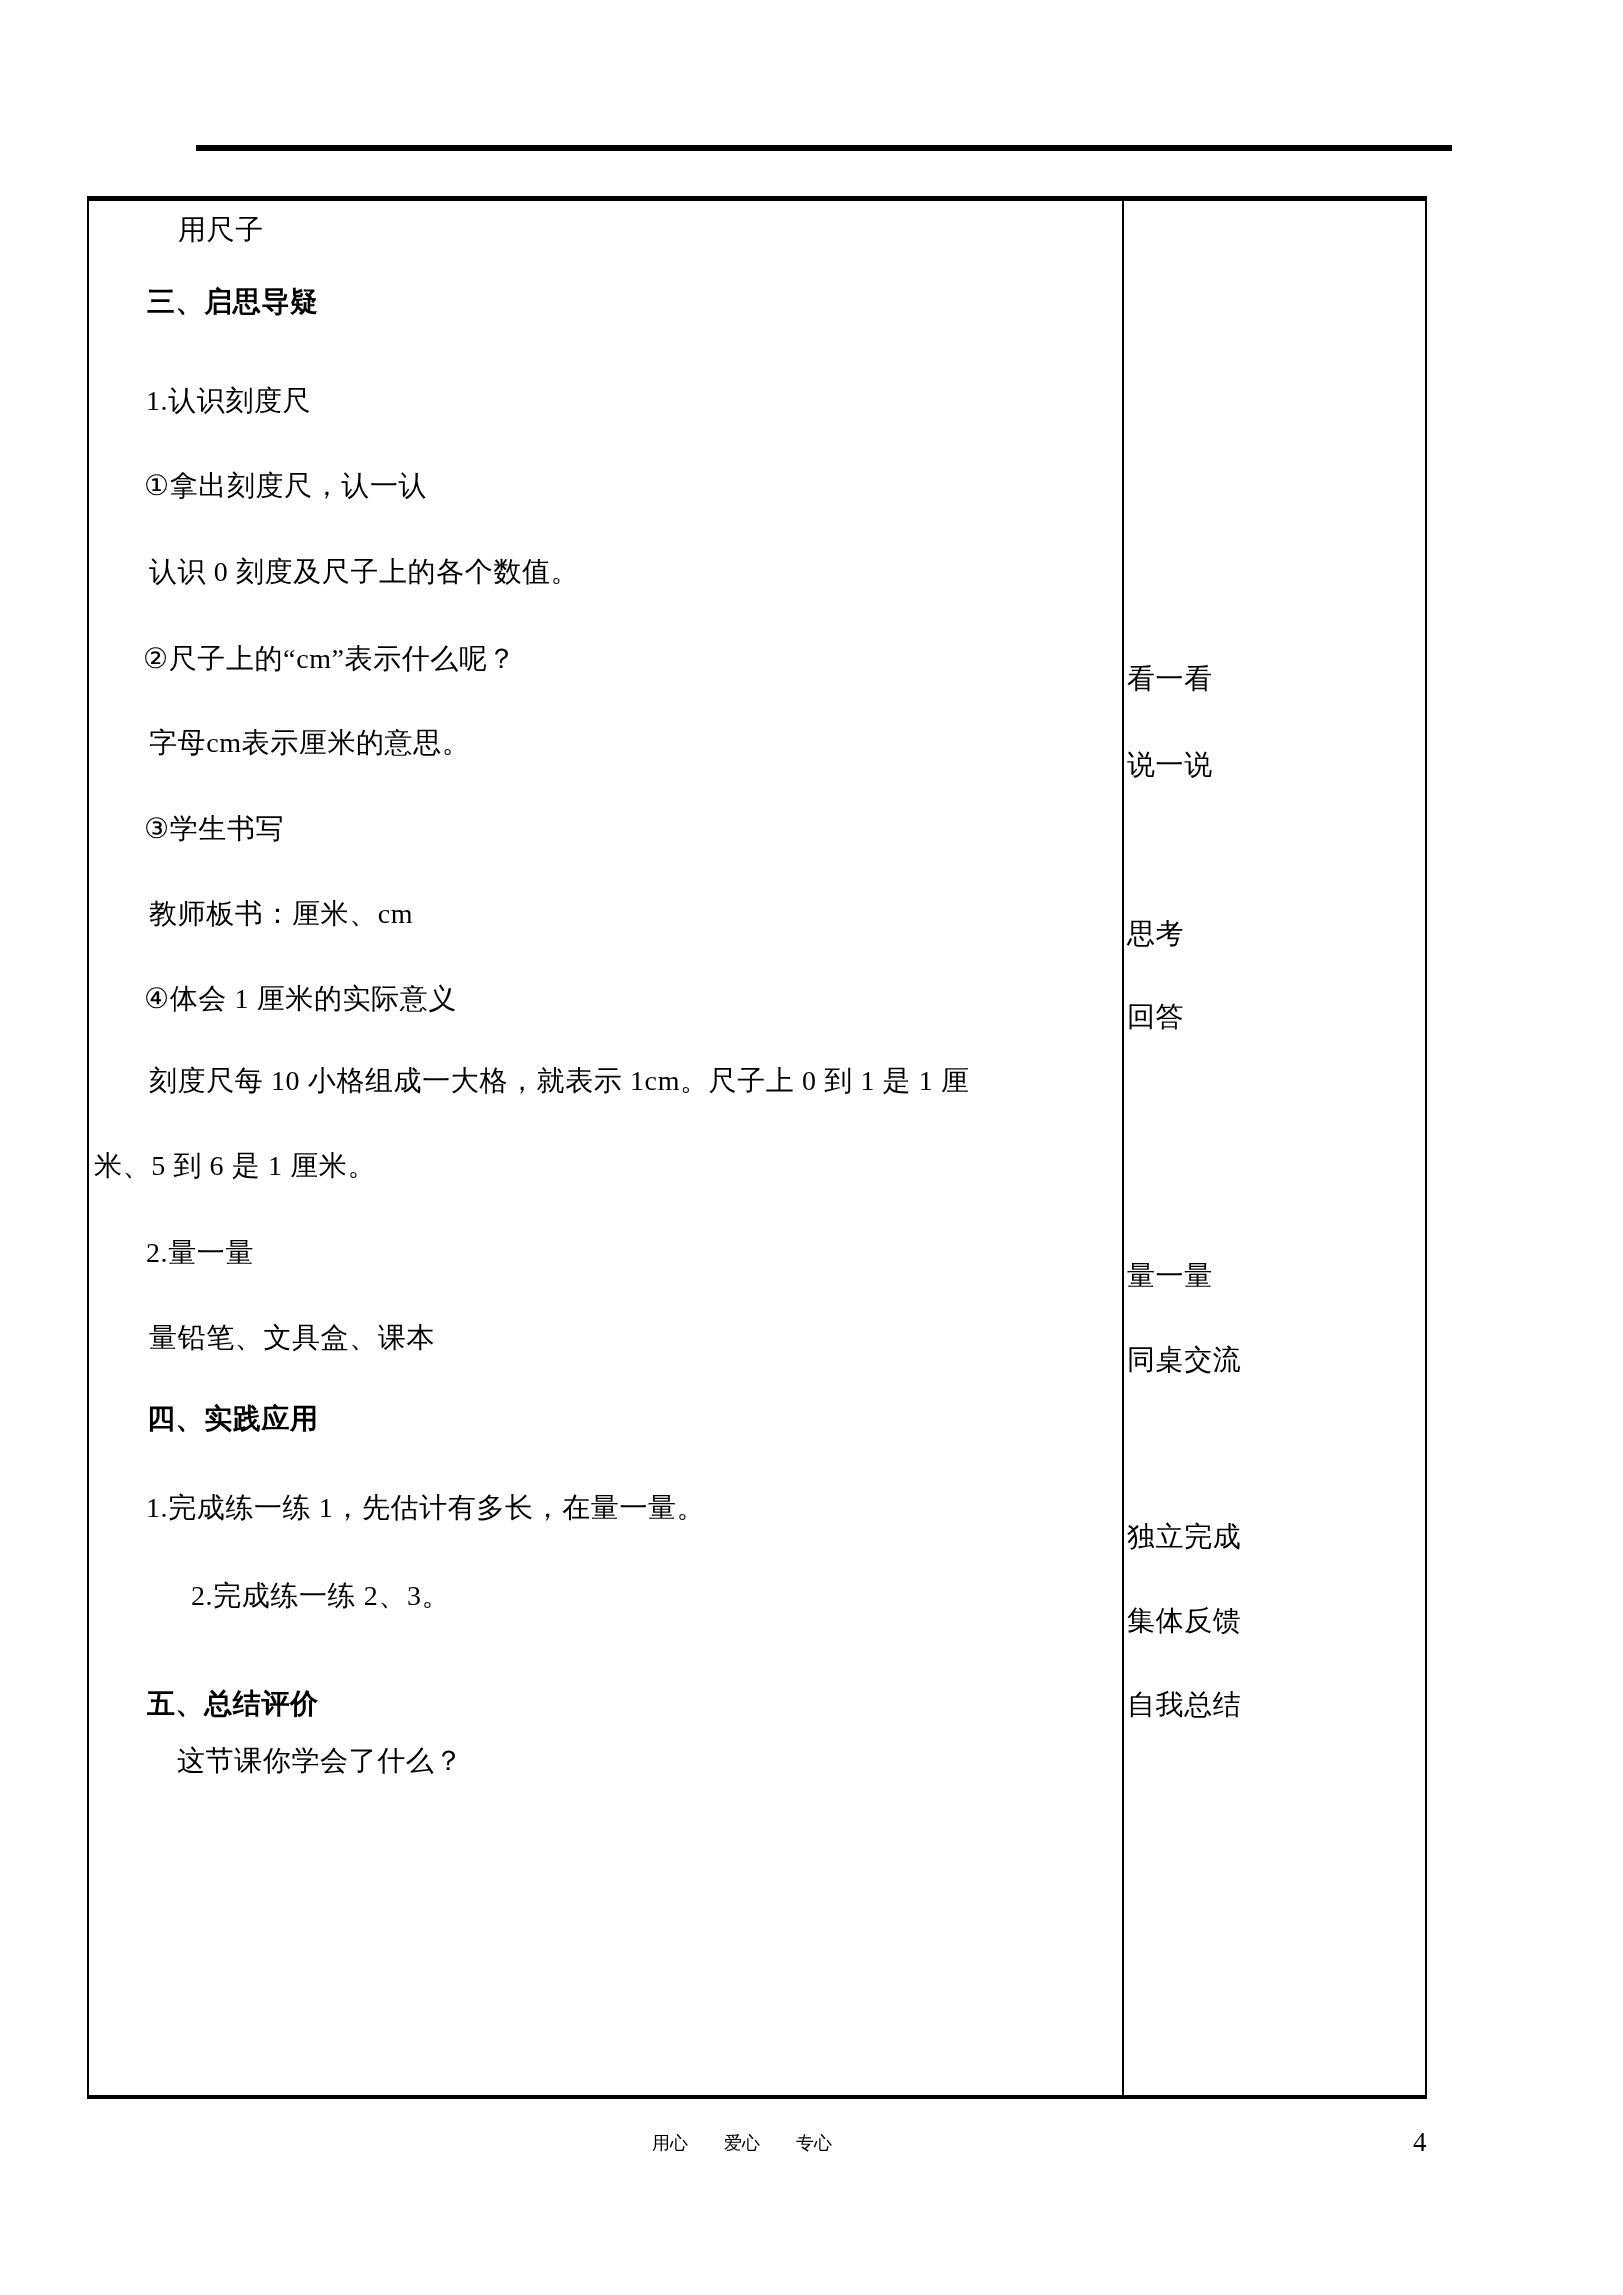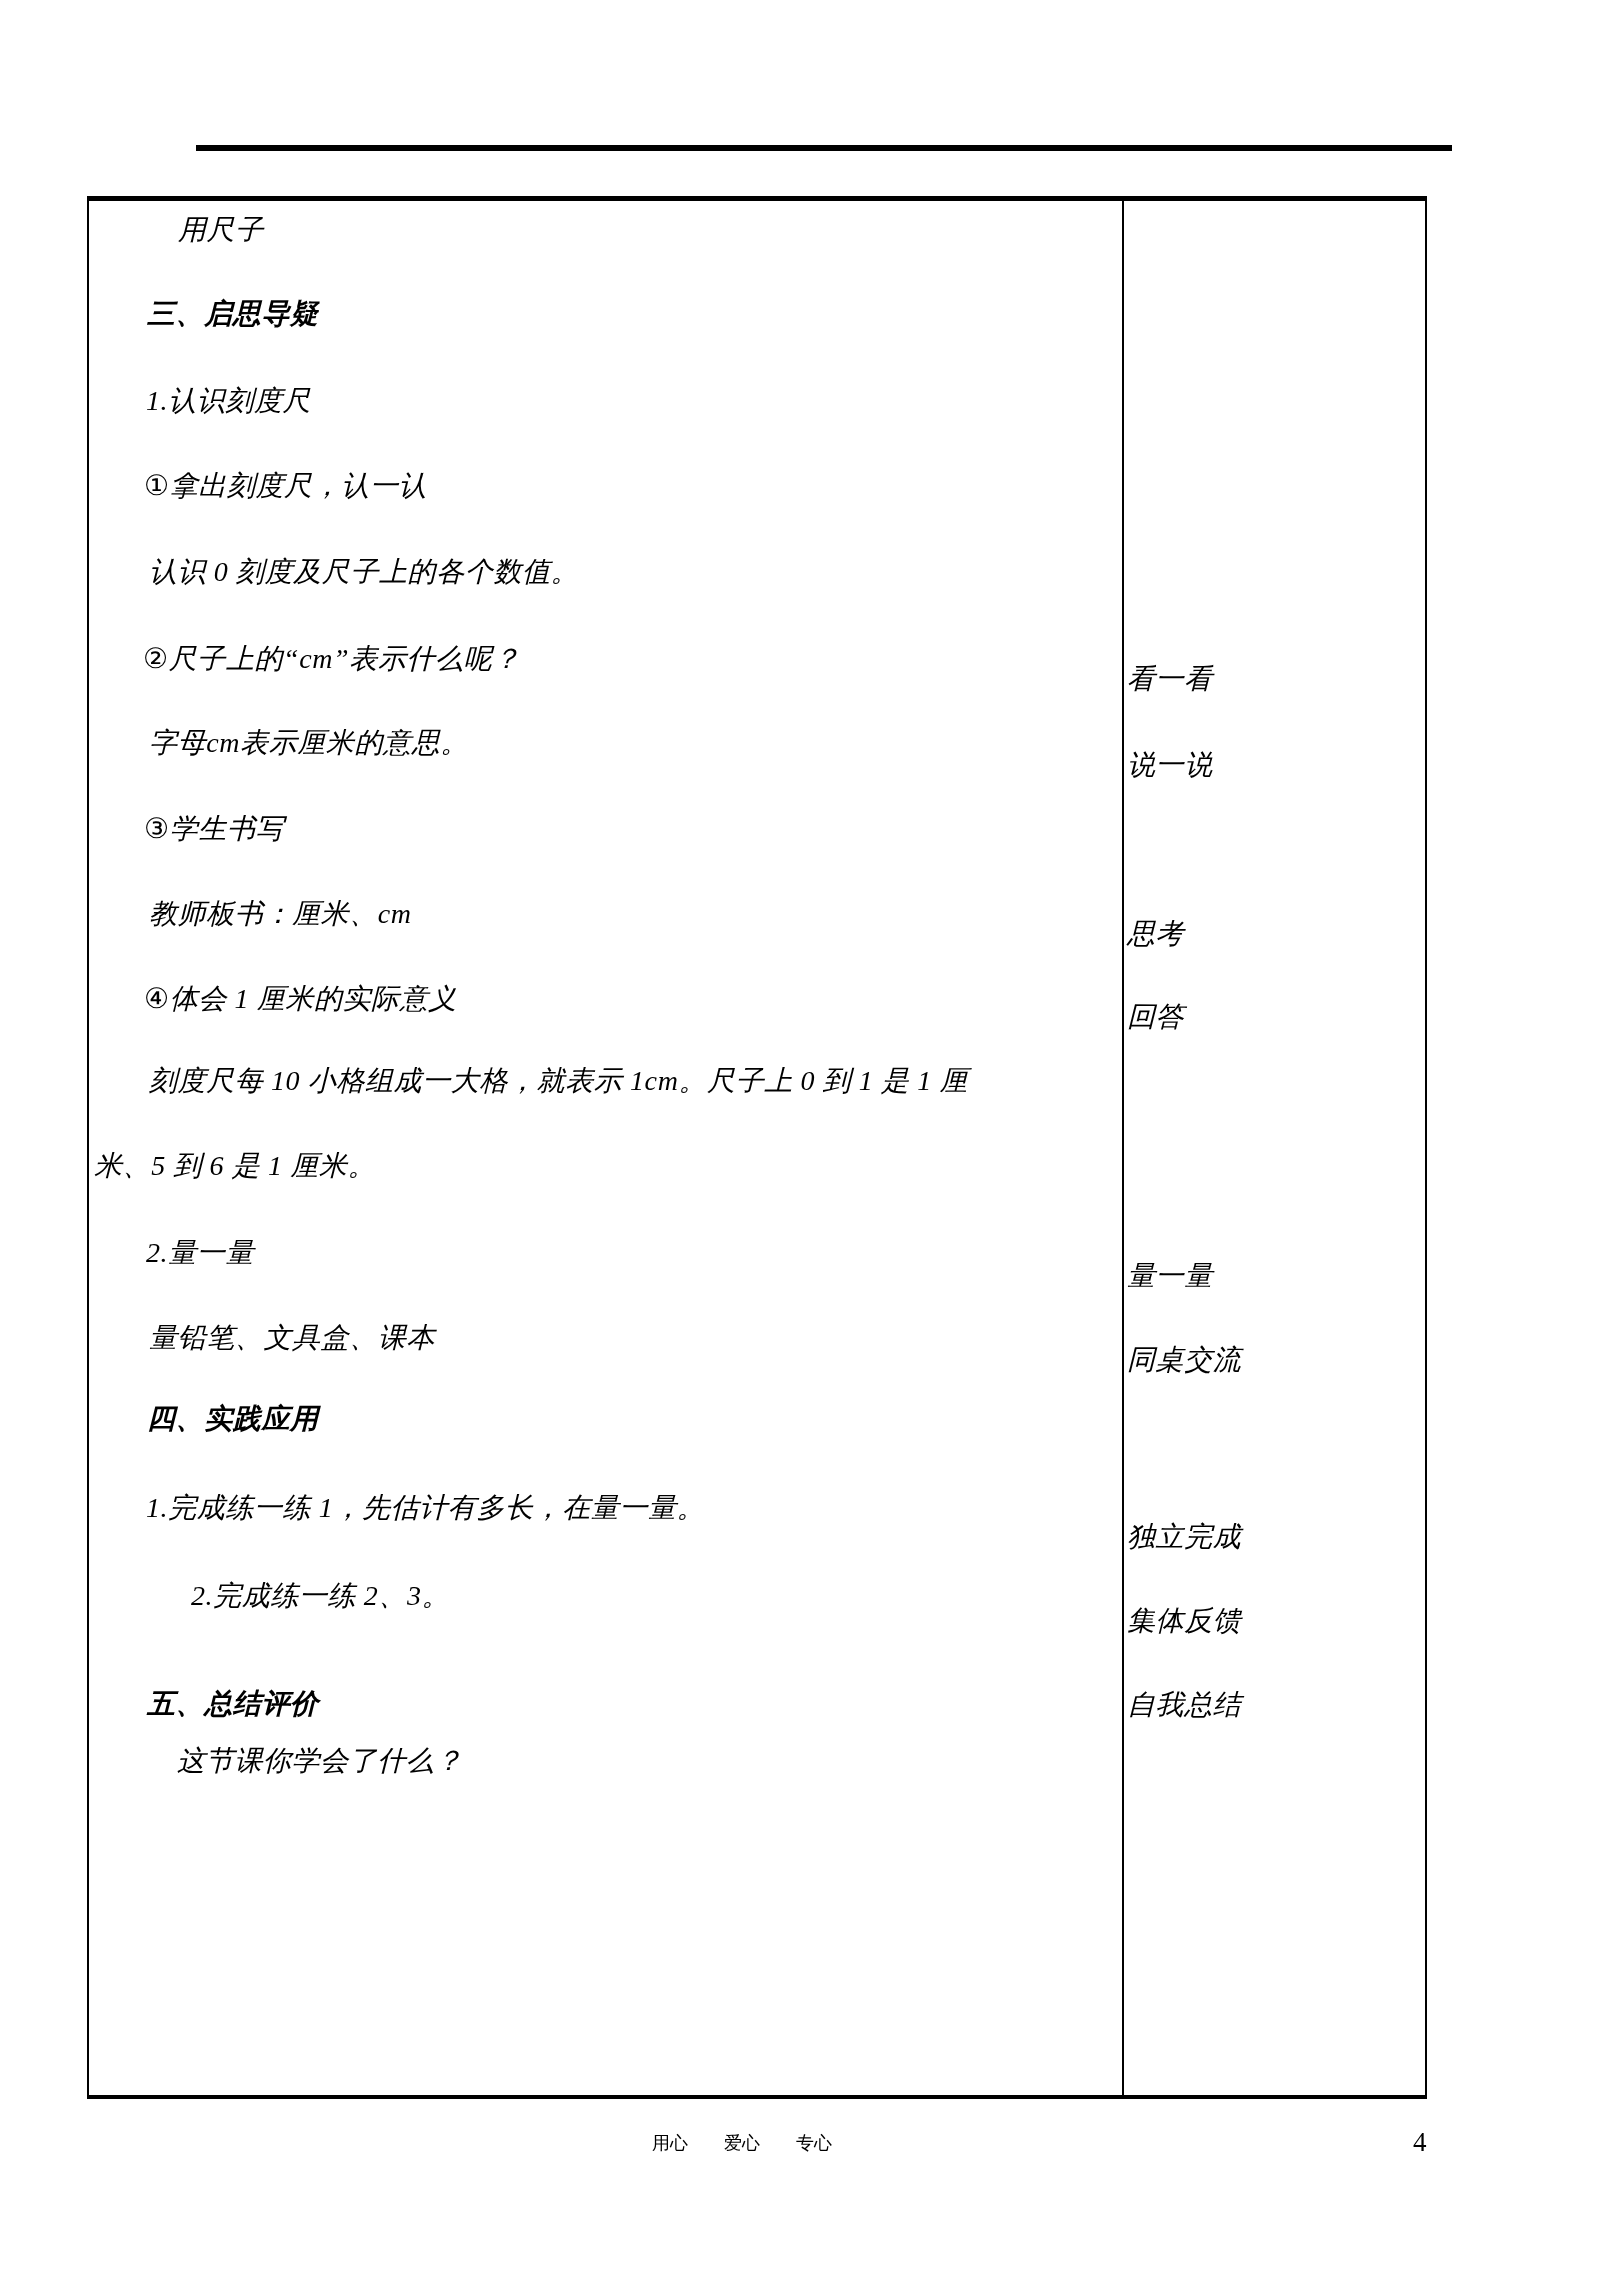--- a/index.html
+++ b/index.html
@@ -43,21 +43,20 @@
     width: 2.2px;
     height: 1900px;
     background: #000000;
   }
   .line {
     position: absolute;
     font-size: 28px;
     line-height: 34px;
     white-space: pre;
     letter-spacing: 0.6px;
-    font-style: italic;
   }
   .bold {
     font-weight: bold;
   }
   .footer-line {
     position: absolute;
     left: 652px;
     top: 2129px;
     font-size: 18px;
     line-height: 29px;
@@ -75,21 +74,21 @@
 <body>
 
 <div class="page">
 
   <div class="header-rule"></div>
 
   <div class="content-table"></div>
   <div class="column-divider"></div>
 
   <div class="line" style="left:178px; top:213px;">用尺子</div>
-  <div class="line bold" style="left:147px; top:297px;">三、启思导疑</div>
+  <div class="line bold" style="left:147px; top:285px;">三、启思导疑</div>
   <div class="line" style="left:146px; top:384px;">1.认识刻度尺</div>
   <div class="line" style="left:144px; top:469px;">①拿出刻度尺，认一认</div>
   <div class="line" style="left:149px; top:555px;">认识 0 刻度及尺子上的各个数值。</div>
   <div class="line" style="left:143px; top:642px;">②尺子上的“cm”表示什么呢？</div>
   <div class="line" style="left:149px; top:726px;">字母cm表示厘米的意思。</div>
   <div class="line" style="left:144px; top:812px;">③学生书写</div>
   <div class="line" style="left:149px; top:897px;">教师板书：厘米、cm</div>
   <div class="line" style="left:144px; top:982px;">④体会 1 厘米的实际意义</div>
   <div class="line" style="left:149px; top:1064px;">刻度尺每 10 小格组成一大格，就表示 1cm。尺子上 0 到 1 是 1 厘</div>
   <div class="line" style="left:94px; top:1149px;">米、5 到 6 是 1 厘米。</div>

